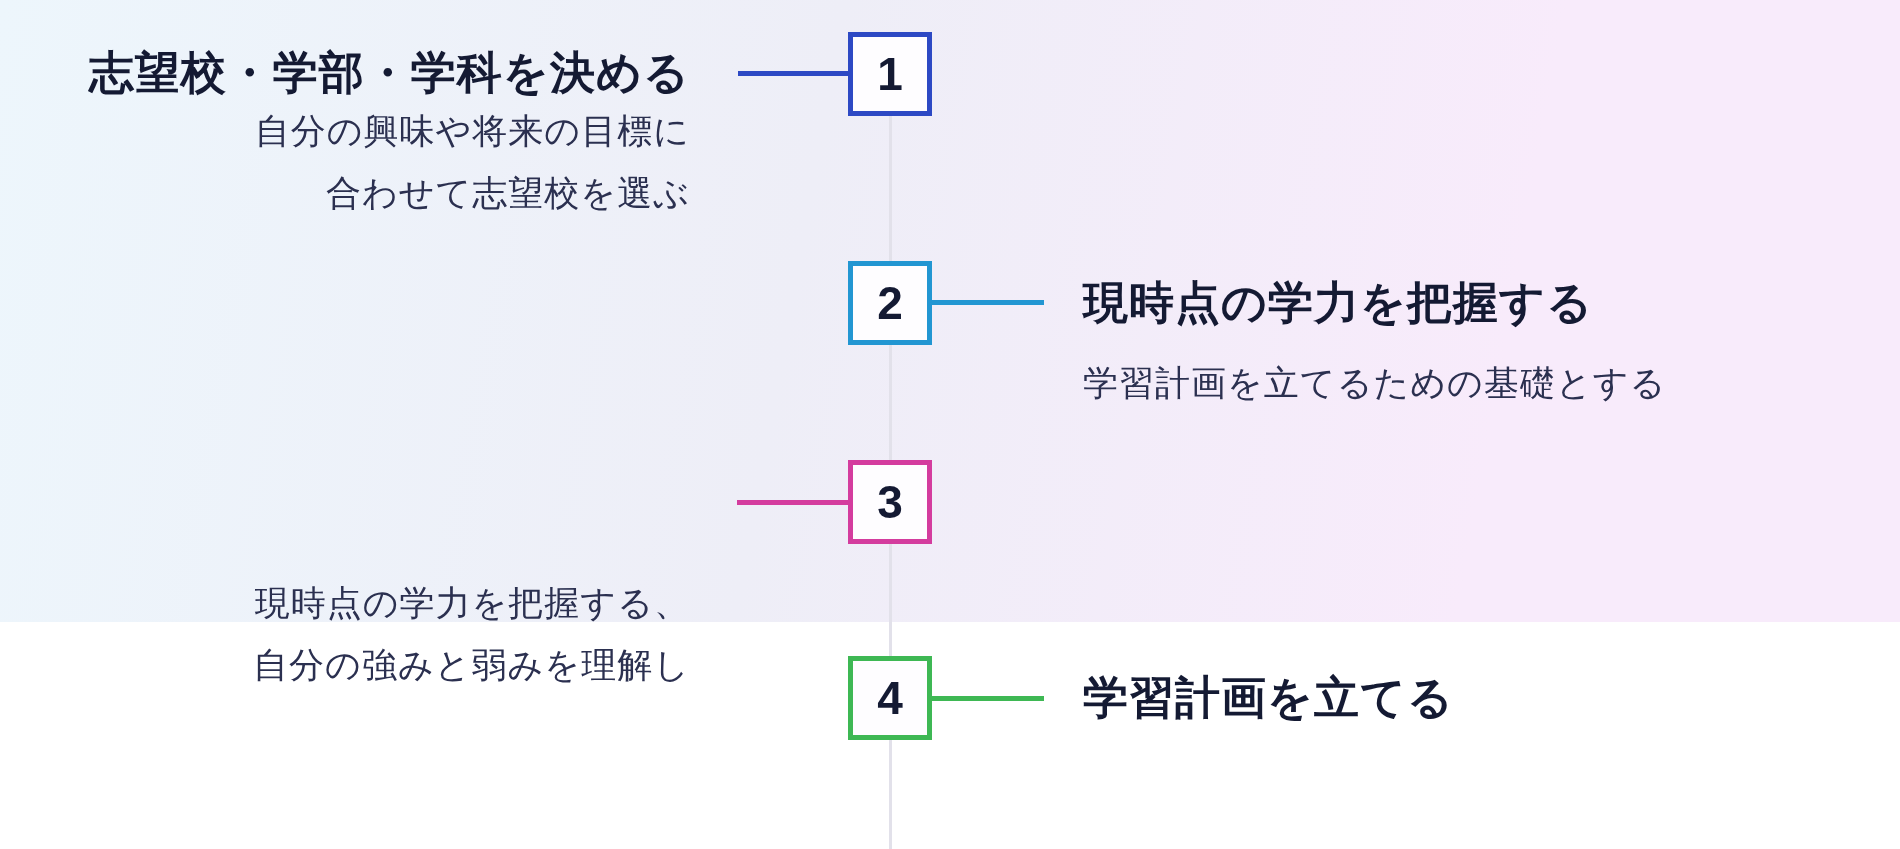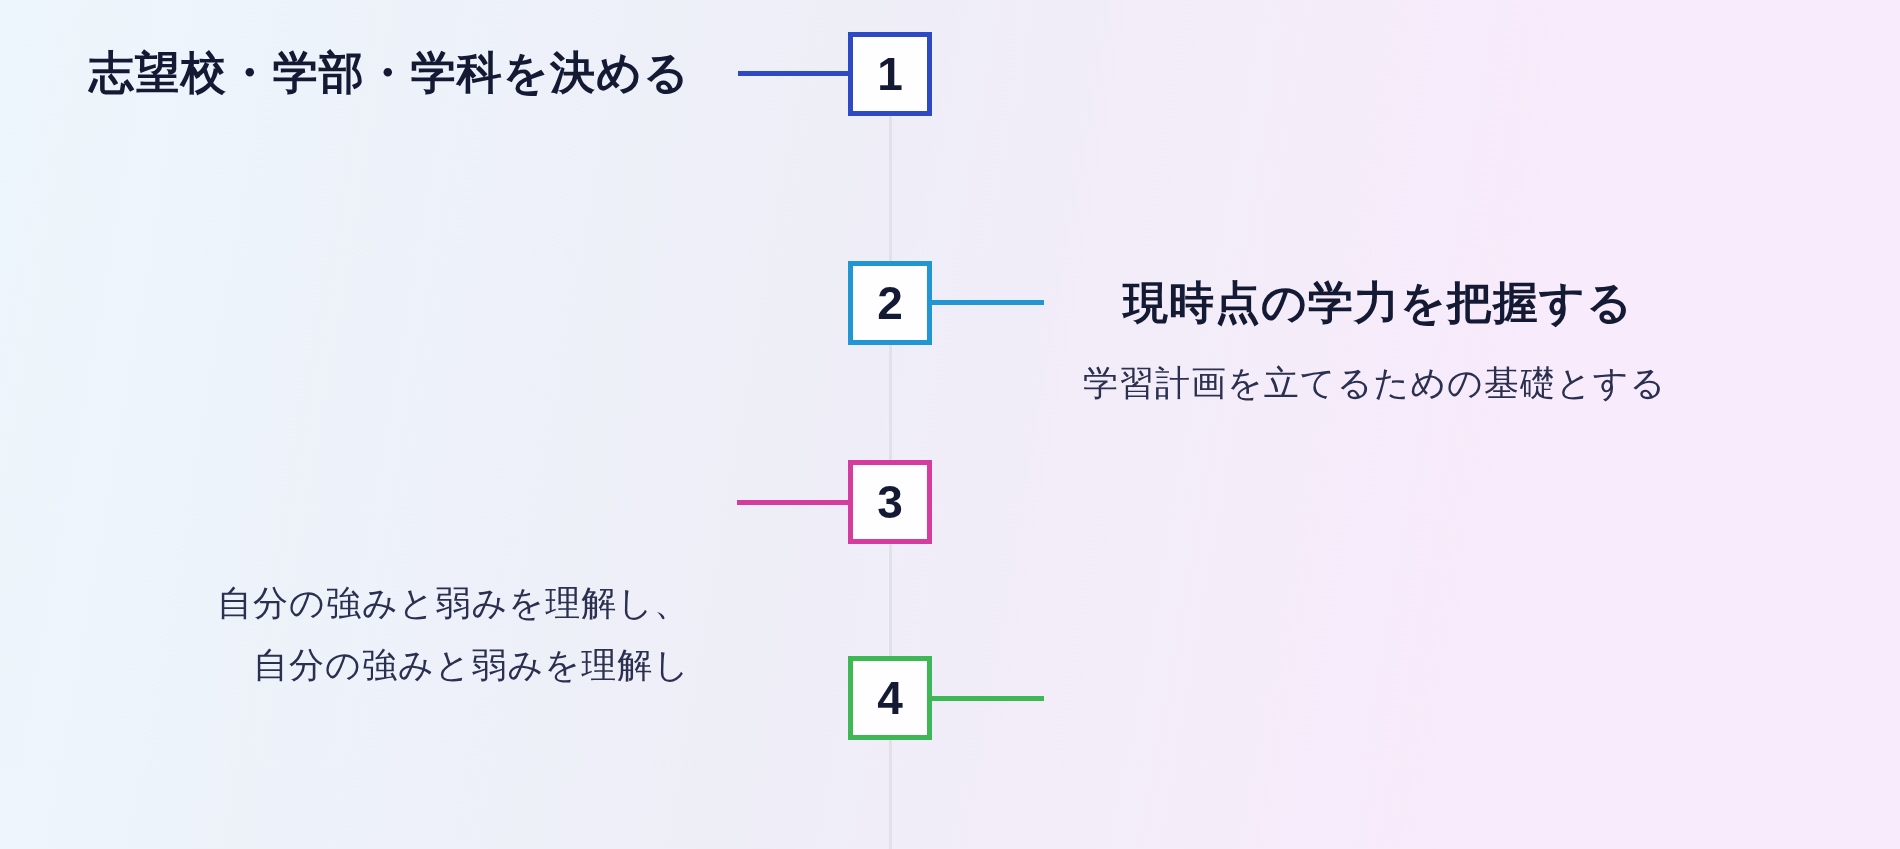--- a/index.html
+++ b/index.html
@@ -13,21 +13,21 @@
   }
   * { margin: 0; padding: 0; box-sizing: border-box; }
   html, body { width: 1900px; height: 849px; }
   body {
     font-family: "Liberation Sans", "DejaVu Sans", sans-serif;
     overflow: hidden;
   }
   .canvas {
     position: relative;
     width: 1900px;
-    height: 849px;
+    height: 622px;
     background: linear-gradient(100deg, var(--bg-left) 0%, var(--bg-mid) 42%, var(--bg-right) 78%, var(--bg-right) 100%);
   }
   .timeline-line {
     position: absolute;
     left: 889px;
     top: 74px;
     width: 3px;
     height: 775px;
     background: var(--timeline);
     z-index: 1;
@@ -77,21 +77,21 @@
   }
   .col-left { right: 1210px; text-align: right; }
   .col-right { left: 1083px; text-align: left; }
   
   .s1 .num-box { top: 32px; }
   .s1 .connector { left: 738px; width: 110px; top: 71px; }
   .s1 .step-title { top: 45px; }
   .s1 .step-desc { top: 100px; }
   .s2 .num-box { top: 261px; }
   .s2 .connector { left: 932px; width: 112px; top: 300px; }
-  .s2 .step-title { top: 275px; margin-left: 40px; }
+  .s2 .step-title { top: 275px; }
   .s2 .step-desc { top: 352px; }
   .s3 .num-box { top: 460px; }
   .s3 .connector { left: 737px; width: 112px; top: 500px; }
   .s3 .step-title { top: 474px; }
   .s3 .step-desc { top: 572px; }
   .s4 .num-box { top: 656px; }
   .s4 .connector { left: 932px; width: 112px; top: 696px; }
   .s4 .step-title { top: 670px; }
   .s4 .step-desc { top: 756px; }
 </style>
@@ -101,44 +101,49 @@
 <div class="canvas">
 
   <div class="timeline-line"></div>
 
   <div class="step s1" style="--accent: #2d49c4;">
     <div class="step-title col-left">志望校・学部・学科を決める</div>
     <div class="connector"></div>
     <div class="num-box">
       <span>1</span>
     </div>
+    <div class="step-desc col-left">
+      <div>自分の興味や将来の目標に</div>
+      <div>合わせて志望校を選ぶ</div>
+    </div>
   </div>
 
   <div class="step s2" style="--accent: #2296d2;">
     <div class="step-title col-right">現時点の学力を把握する</div>
     <div class="connector"></div>
     <div class="num-box">
       <span>2</span>
     </div>
     <div class="step-desc col-right">
       <div>学習計画を立てるための基礎とする</div>
     </div>
   </div>
 
   <div class="step s3" style="--accent: #d43c9e;">
     <div class="connector"></div>
     <div class="num-box">
       <span>3</span>
     </div>
     <div class="step-desc col-left">
-      <div>自分の強みと弱みを理解し、</div>
+      <div>現時点の学力を把握する、</div>
       <div>自分の強みと弱みを理解し</div>
     </div>
   </div>
 
   <div class="step s4" style="--accent: #3eb854;">
+    <div class="step-title col-right">学習計画を立てる</div>
     <div class="connector"></div>
     <div class="num-box">
       <span>4</span>
     </div>
   </div>
 
 </div>
 
 </body></html>

